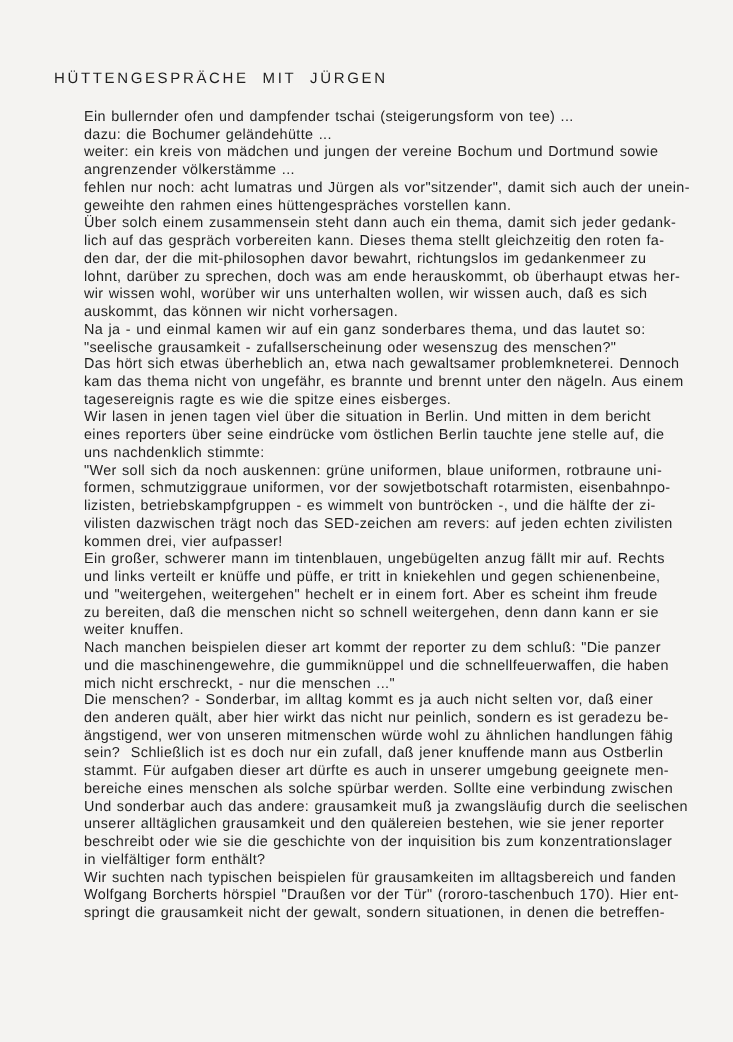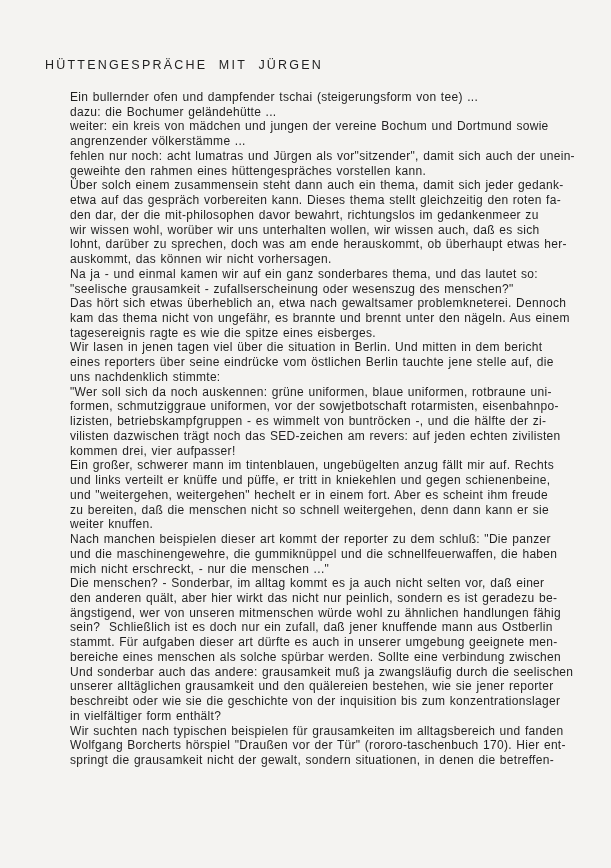--- a/index.html
+++ b/index.html
@@ -63,24 +63,24 @@
 <div class="page">
   <h1 class="title">HÜTTENGESPRÄCHE MIT JÜRGEN</h1>
   <div class="body-text">
       <div class="line">Ein bullernder ofen und dampfender tschai (steigerungsform von tee) ...</div>
       <div class="line">dazu: die Bochumer geländehütte ...</div>
       <div class="line">weiter: ein kreis von mädchen und jungen der vereine Bochum und Dortmund sowie</div>
       <div class="line">angrenzender völkerstämme ...</div>
       <div class="line">fehlen nur noch: acht lumatras und Jürgen als vor"sitzender", damit sich auch der unein-</div>
       <div class="line">geweihte den rahmen eines hüttengespräches vorstellen kann.</div>
       <div class="line">Über solch einem zusammensein steht dann auch ein thema, damit sich jeder gedank-</div>
-      <div class="line">etwa auf das gespräch vorbereiten kann. Dieses thema stellt gleichzeitig den roten fa-</div>
+      <div class="line">lich auf das gespräch vorbereiten kann. Dieses thema stellt gleichzeitig den roten fa-</div>
       <div class="line">den dar, der die mit-philosophen davor bewahrt, richtungslos im gedankenmeer zu</div>
+      <div class="line">lohnt, darüber zu sprechen, doch was am ende herauskommt, ob überhaupt etwas her-</div>
       <div class="line">wir wissen wohl, worüber wir uns unterhalten wollen, wir wissen auch, daß es sich</div>
-      <div class="line">lohnt, darüber zu sprechen, doch was am ende herauskommt, ob überhaupt etwas her-</div>
       <div class="line">auskommt, das können wir nicht vorhersagen.</div>
       <div class="line">Na ja - und einmal kamen wir auf ein ganz sonderbares thema, und das lautet so:</div>
       <div class="line">"seelische grausamkeit - zufallserscheinung oder wesenszug des menschen?"</div>
       <div class="line">Das hört sich etwas überheblich an, etwa nach gewaltsamer problemkneterei. Dennoch</div>
       <div class="line">kam das thema nicht von ungefähr, es brannte und brennt unter den nägeln. Aus einem</div>
       <div class="line">tagesereignis ragte es wie die spitze eines eisberges.</div>
       <div class="line">Wir lasen in jenen tagen viel über die situation in Berlin. Und mitten in dem bericht</div>
       <div class="line">eines reporters über seine eindrücke vom östlichen Berlin tauchte jene stelle auf, die</div>
       <div class="line">uns nachdenklich stimmte:</div>
       <div class="line">"Wer soll sich da noch auskennen: grüne uniformen, blaue uniformen, rotbraune uni-</div>

